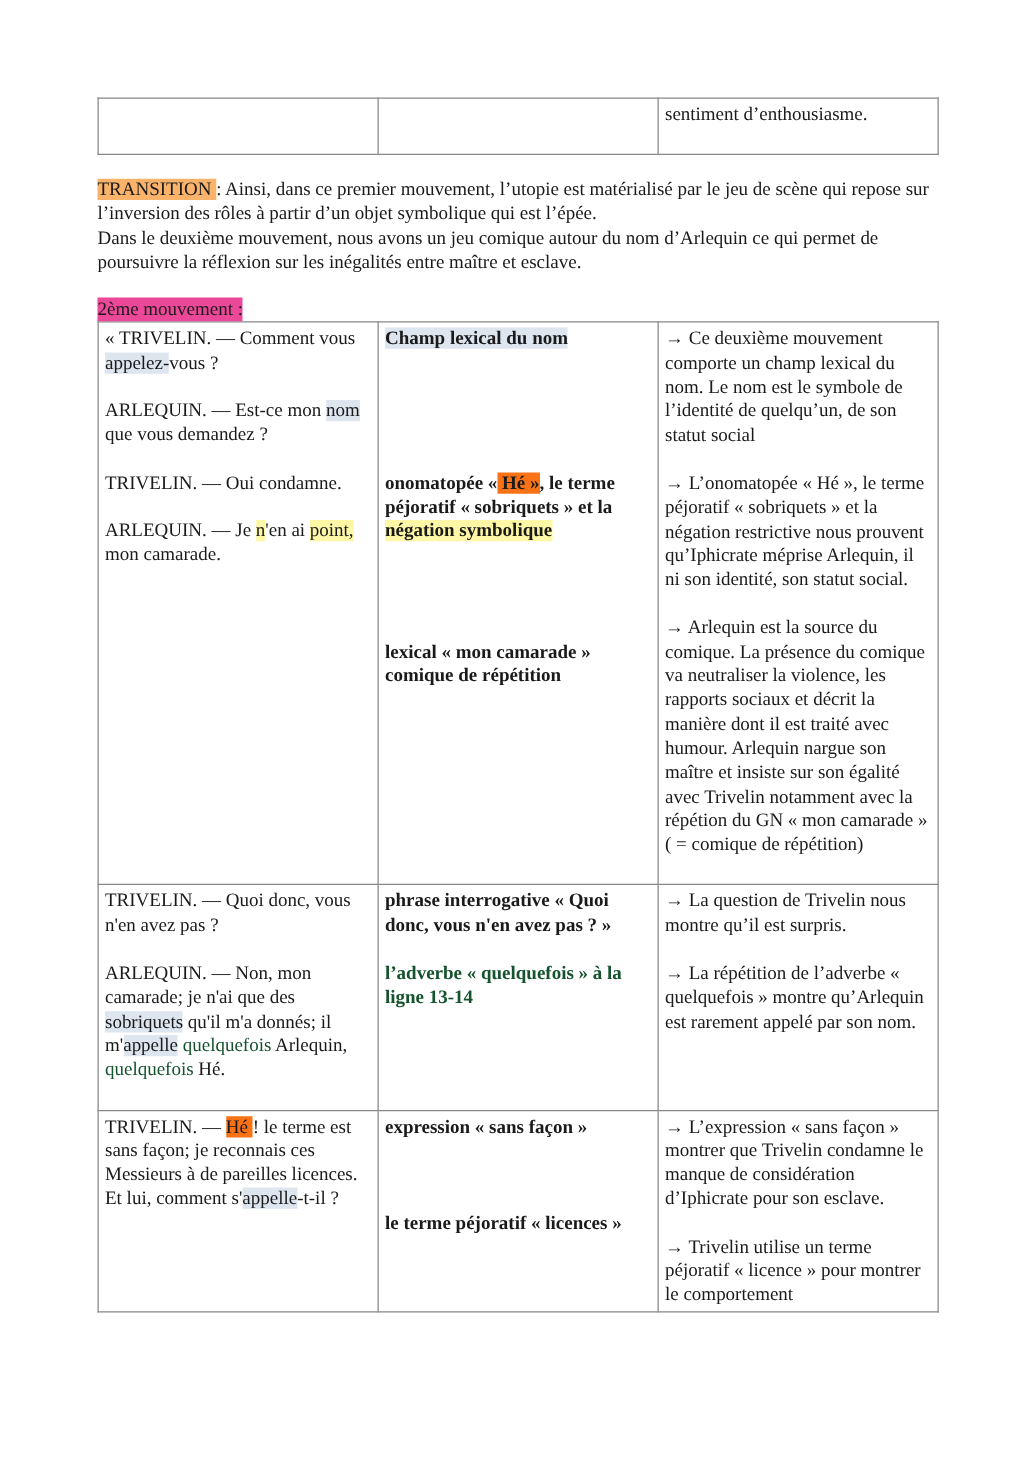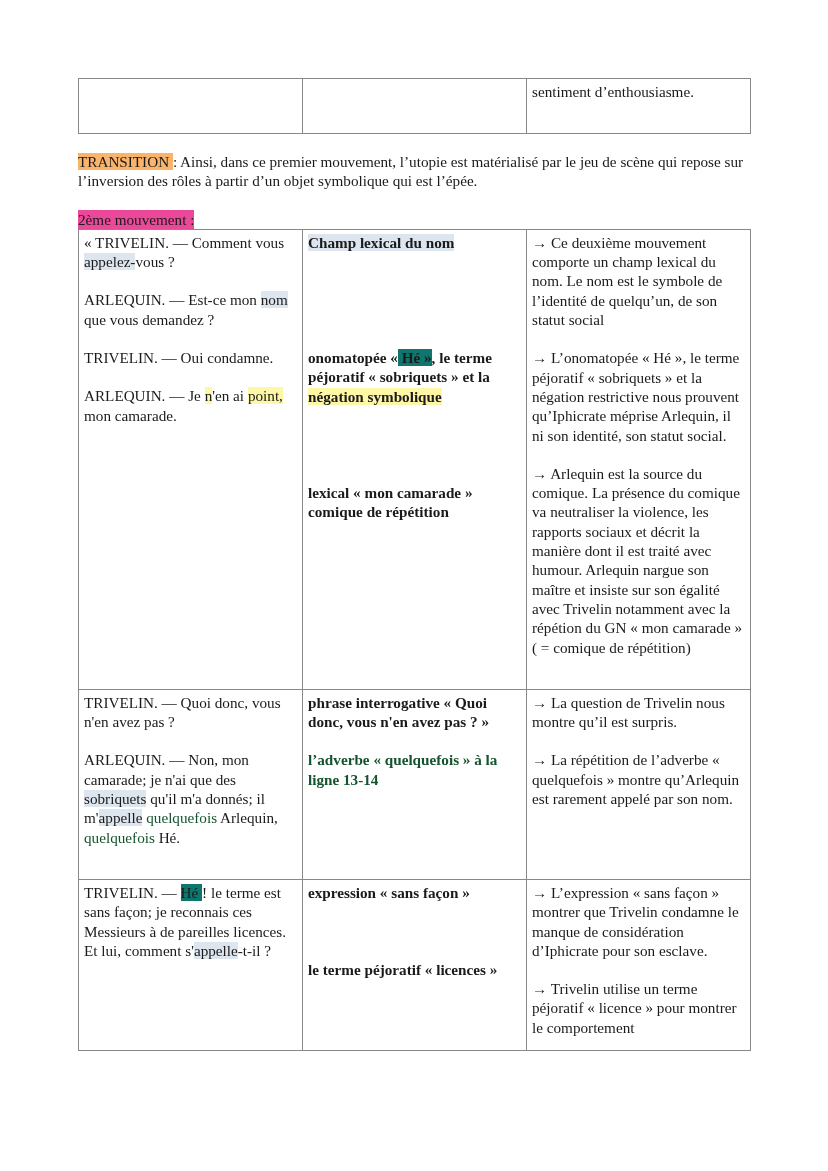--- a/index.html
+++ b/index.html
@@ -1,29 +1,29 @@
 <!DOCTYPE html>
 <html><head>
 <meta charset="utf-8">
 <style>
   html, body { margin: 0; padding: 0; background: #ffffff; }
   body { width: 828px; height: 1171px; position: relative; overflow: hidden;
          font-family: "Liberation Serif", "DejaVu Serif", serif; font-size: 15.2px; color: #1a1a1a; line-height: 19.3px; }
   .page { position: absolute; left: 78px; top: 78px; width: 672px; }
   table { border-collapse: collapse; width: 672px; table-layout: fixed; }
-  td { border: 1px solid #888; vertical-align: top; padding: 3px 4px 13px 5px; }
+  td { border: 1px solid #888; vertical-align: top; padding: 3px 4px 3px 5px; }
   .c1 { width: 214px; } .c2 { width: 214px; font-weight: bold; } .c3 { width: 214px; }
   .t1 td { height: 38px; }
   .para { margin: 0; }
   .transition { margin-top: 18px; }
   .hl-orange { background: #f9b36a; }
   .hl-salmon { background: #ec4899; }
   .hl-blue { background: #dde5ee; }
   .hl-yellow { background: #fdf7a6; }
-  .hl-red { background: #0f766e; margin-top: 23px; }
+  .hl-red { background: #f97316; margin-top: 23px; }
   .red { color: #14532d; }
   .gap { height: 19px; }
   .heading { margin-top: 19px; display: inline-block; }
   .t2 { margin-top: 0; }
   .block { display: block; }
 </style>
 </head>
 <body>
 
 <div class="page">
@@ -32,20 +32,21 @@
     <tbody>
         <tr>
       <td class="c1"></td>
       <td class="c2"></td>
       <td class="c3">sentiment d’enthousiasme.</td>
     </tr>
   </tbody>
     </table>
 
   <p class="para transition"><span class="hl-orange">TRANSITION </span><span>: Ainsi, dans ce premier mouvement, l’utopie est matérialisé par le jeu de scène qui repose sur l’inversion des rôles à partir d’un objet symbolique qui est l’épée.</span></p>
+  <p class="para">Dans le deuxième mouvement, nous avons un jeu comique autour du nom d’Arlequin ce qui permet de poursuivre la réflexion sur les inégalités entre maître et esclave.</p>
 
   <span class="heading hl-salmon">2ème mouvement :</span>
 
   <table class="t2">
     <tbody>
         <tr>
       <td class="c1">
         <div><span>« TRIVELIN. —  Comment vous </span><span class="hl-blue">appelez-</span><span>vous ?</span></div>
         <div class="gap"></div>
         <div><span>ARLEQUIN. —  Est-ce mon </span><span class="hl-blue">nom</span><span> que vous demandez ?</span></div>

